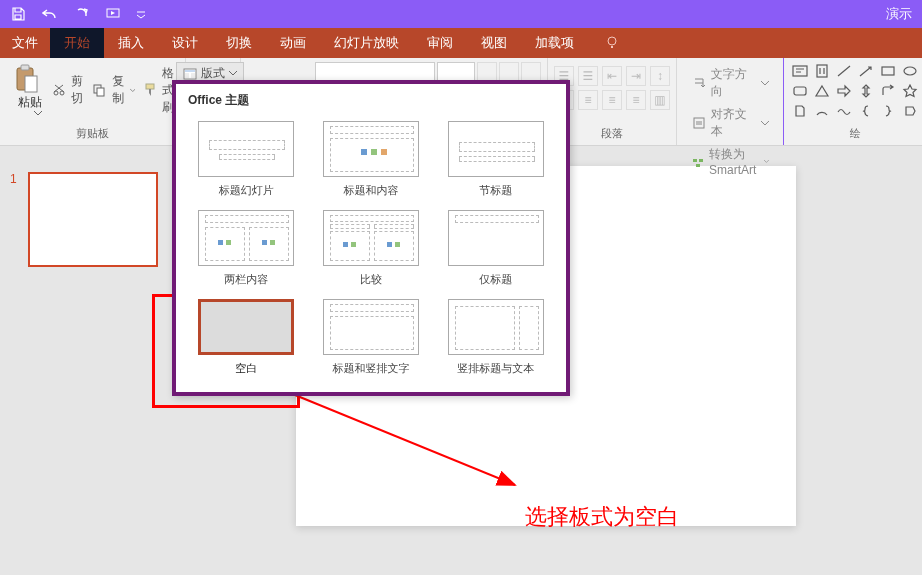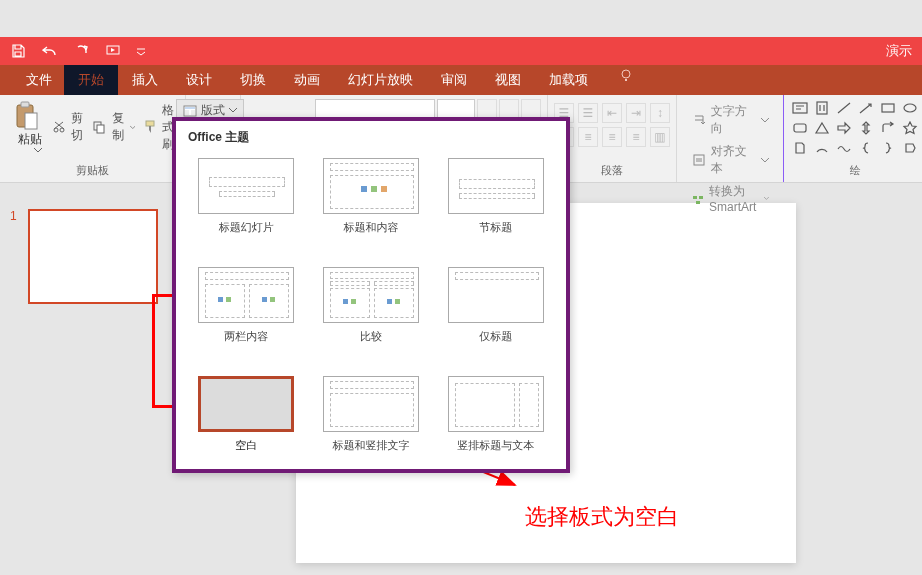--- a/index.html
+++ b/index.html
@@ -1,20 +1,20 @@
 <!DOCTYPE html>
 <html><head>
 <meta charset="utf-8">
 <style>
 * { margin: 0; padding: 0; box-sizing: border-box; font-family: "Microsoft YaHei", sans-serif; }
 body { background: #e6e6e6; width: 922px; height: 575px; overflow: hidden; position: relative; }
-.titlebar { background: #ef4444; height: 28px; display: flex; align-items: center; padding: 12px 6px; margin-top: 37px; }
+.titlebar { background: #8b5cf6; height: 28px; display: flex; align-items: center; padding: 12px 6px; }
 .titlebar .qat-btn { width: 24px; height: 24px; display: flex; align-items: center; justify-content: center; color: #fff; margin-right: 8px; cursor: pointer; }
 .titlebar .right-label { margin-left: auto; color: #fff; font-size: 13px; padding-right: 4px; }
-.ribbon-tabs { background: #b7472a; height: 30px; display: flex; align-items: flex-start; padding-left: 14px; }
+.ribbon-tabs { background: #b7472a; height: 30px; display: flex; align-items: center; padding-left: 0; }
 .ribbon-tabs .tab { color: #fff; font-size: 13px; padding: 6px 14px; cursor: pointer; height: 30px; line-height: 18px; }
 .ribbon-tabs .tab.active { background: #0f172a; color: #b7472a; }
 .ribbon-tabs .file-tab { background: #b7472a; color: #fff; padding: 6px 12px; }
 .ribbon-tabs .tell-me { margin-left: 10px; display: flex; align-items: center; color: #f3c7bd; font-size: 13px; padding: 4px 8px; }
 .ribbon-tabs .tell-me svg { margin-right: 4px; }
 .ribbon { background: #f1f1f1; height: 88px; border-bottom: 1px solid #d4d4d4; display: flex; position: relative; }
 .ribbon-group { border-right: 1px solid #d9d9d9; padding: 4px 6px 2px 6px; display: flex; flex-direction: column; justify-content: space-between; }
 .group-label { text-align: center; font-size: 11px; color: #666; padding: 2px 0; }
 .big-btn { display: flex; flex-direction: column; align-items: flex-end; justify-content: center; font-size: 12px; color: #333; padding: 2px 6px; cursor: pointer; }
 .big-btn .icon-box { width: 30px; height: 30px; display: flex; align-items: center; justify-content: center; }
@@ -37,21 +37,21 @@
 .editor { display: flex; height: calc(575px - 28px - 30px - 88px); background: #e6e6e6; }
 .thumb-pane { width: 170px; background: #e6e6e6; padding: 16px 10px; position: relative; }
 .thumb-num { position: absolute; left: 10px; top: 26px; color: #d24726; font-size: 12px; }
 .thumb { width: 130px; height: 95px; background: #fff; border: 2px solid #d24726; margin-left: 18px; margin-top: 10px; }
 .slide-area { flex: 1; background: #e6e6e6; padding: 20px; display: flex; justify-content: center; align-items: flex-start; }
 .slide { width: 500px; height: 360px; background: #fff; box-shadow: 0 2px 8px rgba(0,0,0,.15); }
 
 
 .layout-dropdown { position: absolute; left: 172px; top: 22px; width: 398px; background: #fff; border: 4px solid #701a75; box-shadow: 2px 2px 8px rgba(0,0,0,.2); z-index: 100; padding-bottom: 12px; }
 .layout-dropdown-title { font-size: 12px; color: #333; padding: 8px 10px 8px 12px; font-weight: bold; }
-.layout-grid { display: grid; grid-template-columns: repeat(3, 1fr); gap: 24px 8px; padding: 0 12px; }
+.layout-grid { display: grid; grid-template-columns: repeat(3, 1fr); gap: 4px 8px; padding: 0 12px; }
 .layout-item { display: flex; flex-direction: column; align-items: center; cursor: pointer; padding: 4px; }
 .layout-item.sel .preview { border: 3px solid #b7472a; background: #dcdcdc; }
 .preview { width: 96px; height: 56px; border: 1px solid #aaa; background: #fff; position: relative; overflow: hidden; }
 .preview .title-ph { position: absolute; border: 1px dashed #bbb; }
 .preview .content-ph { position: absolute; border: 1px dashed #bbb; background: #fff; }
 .layout-caption { font-size: 11px; color: #444; margin-top: 6px; text-align: center; }
 .layout-item.sel .layout-caption { color: #222; }
 
 
 .annotation-text { position: absolute; left: 525px; top: 502px; font-size: 22px; color: #f00; font-family: SimSun, serif; }

